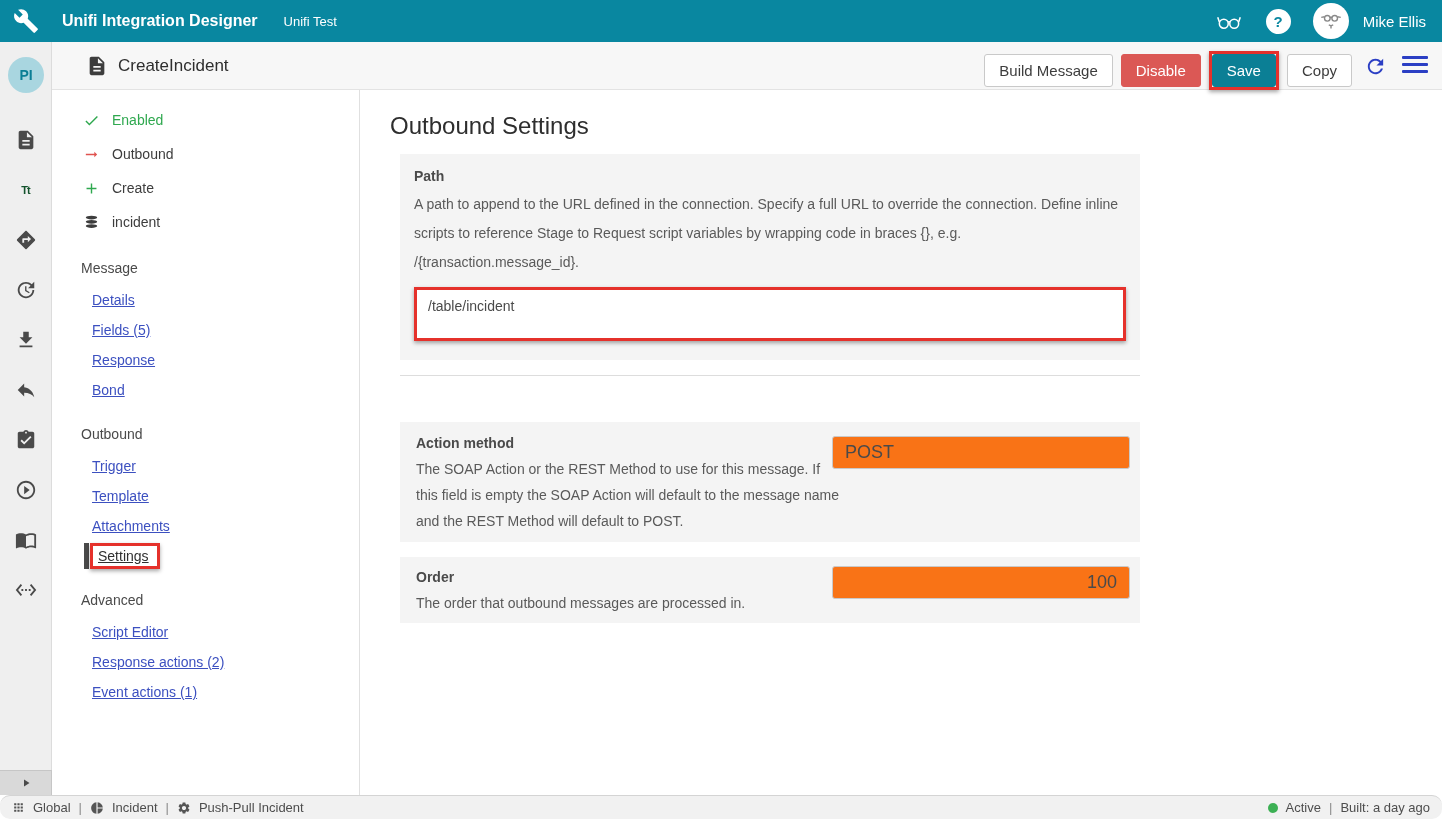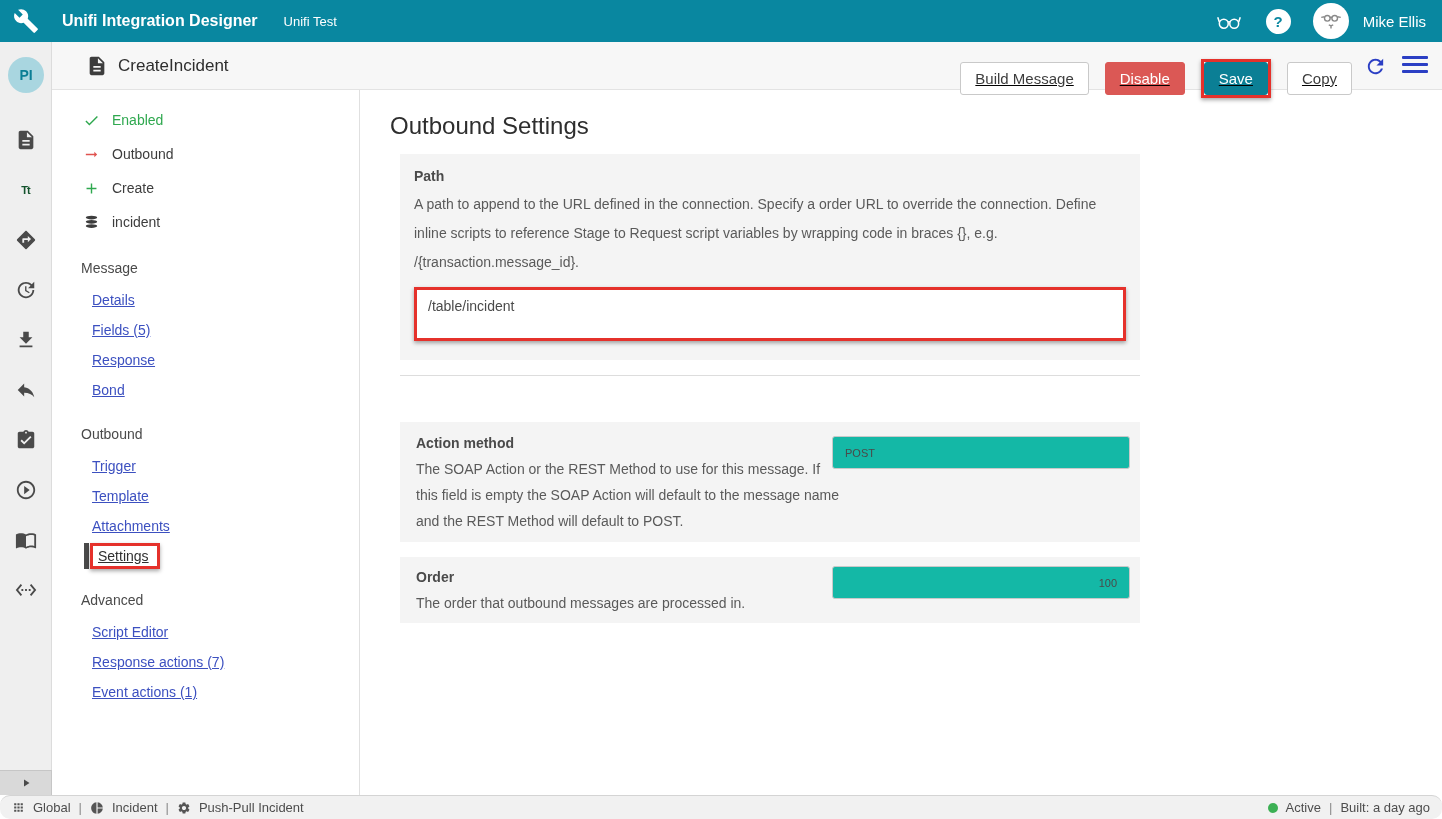--- a/index.html
+++ b/index.html
@@ -14,21 +14,21 @@
   .env-label { font-size:13px; margin-left:26px; }
   .topbar-right { margin-left:auto; display:flex; align-items:center; gap:22px; padding-right:16px; }
   .help-circle { width:25px; height:25px; border-radius:50%; background:#fff; color:var(--teal,#0987A0); font-weight:bold; font-size:15px; display:flex; align-items:center; justify-content:center; }
   .user-avatar { width:36px; height:36px; border-radius:50%; background:#fff; display:flex; align-items:center; justify-content:center; }
   .user-name { font-size:15px; margin-left:-8px; }
 
   
   .header2 { position:absolute; left:0; top:42px; width:100%; height:48px; background:#f7f7f7; border-bottom:1px solid #e3e3e3; z-index:1; }
   .doc-icon-wrap { position:absolute; left:86px; top:13px; }
   .doc-title { position:absolute; left:118px; top:14px; font-size:17px; color:#2e2e2e; font-weight:500; }
-  .hdr-buttons { position:absolute; right:90px; top:16px; height:40px; display:flex; align-items:center; gap:16px;text-decoration:underline; }
+  .hdr-buttons { position:absolute; right:90px; top:8px; height:40px; display:flex; align-items:center; gap:8px; }
   .btn { height:33px; padding:0 14px; font-size:15px; border-radius:3px; font-family:"Liberation Sans",sans-serif; cursor:pointer; }
   .btn-plain { background:#fff; border:1px solid #c9c9c9; color:#3d3d3d; }
   .btn-danger { background:var(--danger,#DB5855); border:1px solid var(--danger,#DB5855); color:#fff; }
   .btn-save { background:var(--teal_dark,#0B7F95); border:1px solid var(--teal_dark,#0B7F95); color:#fff; }
   .annot { border:3px solid var(--annotation,#E5312B); box-shadow:0 2px 4px rgba(0,0,0,.35); }
   .save-annot { display:inline-flex; }
   .refresh-btn { position:absolute; right:55px; top:13px; background:none; border:none; cursor:pointer; }
   .menu-btn { position:absolute; right:14px; top:14px; width:26px; background:none; border:none; cursor:pointer; display:flex; flex-direction:column; gap:4px; }
   .menu-btn span { display:block; height:3px; background:#2B3FC4; border-radius:1px; }
 
@@ -56,21 +56,21 @@
   .main-heading { margin:22px 0 0 30px; font-size:24px; font-weight:500; color:#2e2e2e; }
   .panel { background:#f4f4f4; width:740px; margin-left:40px; }
   .panel-path { margin-top:14px; padding:14px 14px 19px 14px; }
   .field-label { font-size:14px; font-weight:bold; color:#4a4a4a; }
   .field-desc { font-size:14px; color:#5a5a5a; line-height:29px; margin-top:6px; max-width:706px; }
   .path-annot { margin-top:10px; height:54px; background:#fff; }
   .path-annot textarea { width:100%; height:100%; border:none; outline:none; resize:none; padding:8px 11px; font-family:"Liberation Sans",sans-serif; font-size:14px; color:#4a4a4a; }
   .divider { width:740px; margin:15px 0 0 40px; border:none; border-top:1px solid #ddd; }
   .panel-action { margin-top:46px; height:120px; position:relative; padding:13px 16px; }
   .panel-action .field-desc, .panel-order .field-desc { line-height:26px; max-width:425px; margin-top:5px; }
-  .abs-input { position:absolute; left:432px; width:298px; height:33px; border:1px solid #c9c9c9; border-radius:3px; background:#14b8a6; padding:0 12px; font-family:"Liberation Sans",sans-serif; font-size:11px; color:#4a4a4a; }
+  .abs-input { position:absolute; left:432px; width:298px; height:33px; border:1px solid #c9c9c9; border-radius:3px; background:#f97316; padding:0 12px; font-family:"Liberation Sans",sans-serif; font-size:18px; color:#4a4a4a; }
   .panel-action .abs-input { top:14px; }
   .panel-order { margin-top:15px; height:66px; position:relative; padding:12px 16px; }
   .panel-order .abs-input { top:9px; text-align:right; }
 
   
   .statusbar { position:absolute; left:0; bottom:0; width:100%; height:24px; background:#f1f1f1; border-top:1px solid #d4d4d4; display:flex; align-items:center; justify-content:space-between; padding:0 12px; font-size:13px; color:#4d4d4d; z-index:6;border-radius:10px; }
   .sb-group { display:flex; align-items:center; gap:8px; }
   .sb-sep { color:#8a8a8a; }
   .green-dot { width:10px; height:10px; border-radius:50%; background:var(--status_green,#3CB054); display:inline-block; }
   svg { display:block; }
@@ -238,30 +238,30 @@
     <div class="nav-link">Attachments</div>
     <div class="nav-link active">
       <span class="active-bar"></span>
       <span class="annot settings-annot">
         <span>Settings</span>
       </span>
     </div>
 
     <div class="nav-section-title">Advanced</div>
     <div class="nav-link">Script Editor</div>
-    <div class="nav-link">Response actions (7)</div>
+    <div class="nav-link">Response actions (2)</div>
     <div class="nav-link">Event actions (1)</div>
   </div>
 
   <div class="content">
     <h1 class="main-heading">Outbound Settings</h1>
 
     <div class="panel panel-path">
       <div class="field-label">Path</div>
-      <div class="field-desc">A path to append to the URL defined in the connection. Specify a order URL to override the connection. Define inline scripts to reference Stage to Request script variables by wrapping code in braces {}, e.g. /{transaction.message_id}.</div>
+      <div class="field-desc">A path to append to the URL defined in the connection. Specify a full URL to override the connection. Define inline scripts to reference Stage to Request script variables by wrapping code in braces {}, e.g. /{transaction.message_id}.</div>
       <div class="annot path-annot">
         <textarea spellcheck="false" style="">/table/incident</textarea>
       </div>
     </div>
 
     <hr class="divider">
 
     <div class="panel panel-action">
       <div class="field-label">Action method</div>
       <div class="field-desc">The SOAP Action or the REST Method to use for this message. If this field is empty the SOAP Action will default to the message name and the REST Method will default to POST.</div>

